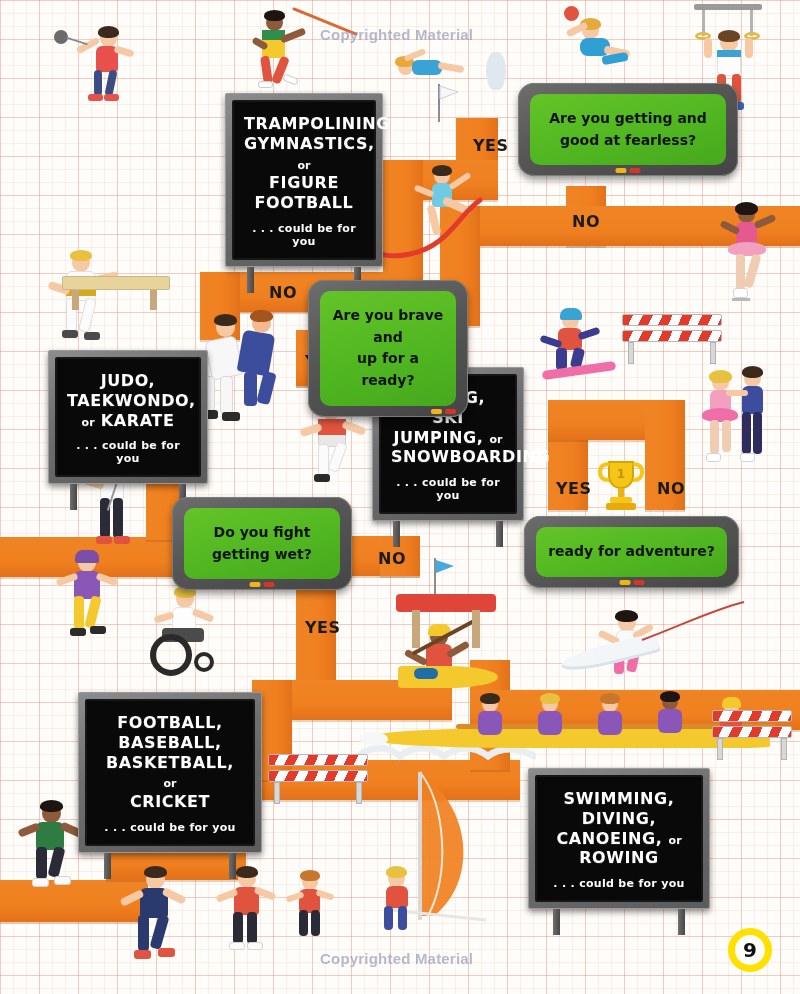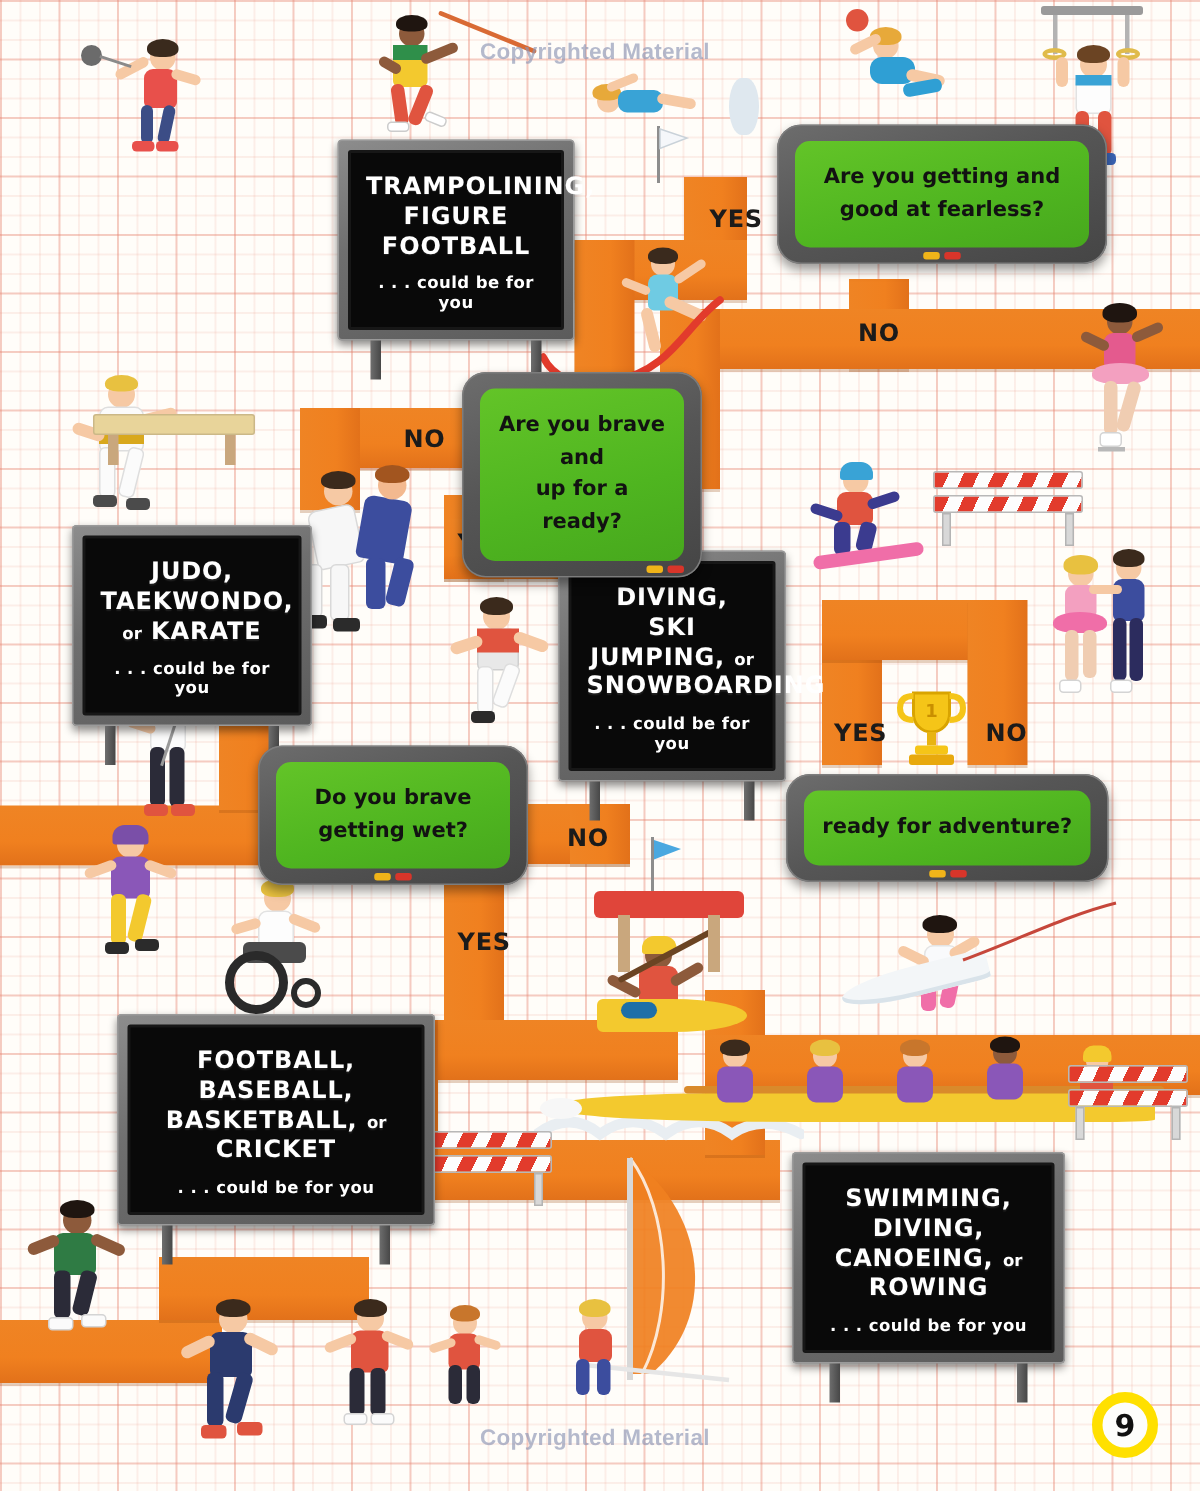--- a/index.html
+++ b/index.html
@@ -589,20 +589,21 @@
 
   <svg style="position:absolute; left:640px; top:600px; z-index:23;" width="110" height="50">
     <path d="M104 2 C72 10, 40 26, 2 40" stroke="#c6473b" stroke-width="2" fill="none"></path>
   </svg>
 
 
   <div class="sign" style="left:225px; top:93px; width:158px;">
     <div class="frame">
       <div class="board">
         <div class="line">TRAMPOLINING,</div>
+        <div class="line">GYMNASTICS, <span class="sm">or</span></div>
         <div class="line">FIGURE FOOTBALL</div>
         <div class="sub">. . . could be for you</div>
       </div>
     </div>
     <div class="legs"></div>
   </div>
 
   <div class="sign" style="left:48px; top:350px; width:160px;">
     <div class="frame">
       <div class="board">
@@ -620,21 +621,21 @@
       <div class="board">
         <div class="line">DIVING,</div>
         <div class="line">SKI JUMPING, <span class="sm">or</span></div>
         <div class="line">SNOWBOARDING</div>
         <div class="sub">. . . could be for you</div>
       </div>
     </div>
     <div class="legs"></div>
   </div>
 
-  <div class="sign" style="left:78px; top:676px; width:212px;">
+  <div class="sign" style="left:78px; top:692px; width:184px;">
     <div class="frame">
       <div class="board">
         <div class="line">FOOTBALL,</div>
         <div class="line">BASEBALL,</div>
         <div class="line">BASKETBALL, <span class="sm">or</span></div>
         <div class="line">CRICKET</div>
         <div class="sub">. . . could be for you</div>
       </div>
     </div>
     <div class="legs"></div>
@@ -659,21 +660,21 @@
         <div class="qline">Are you getting and</div>
         <div class="qline">good at fearless?</div>
       </div>
       <div class="tray">
         <div class="chalk"></div>
         <div class="chalk red"></div>
       </div>
     </div>
   </div>
 
-  <div class="qboard" style="left:308px; top:248px; width:160px;">
+  <div class="qboard" style="left:308px; top:280px; width:160px;">
     <div class="gframe">
       <div class="green">
         <div class="qline">Are you brave and</div>
         <div class="qline">up for a ready?</div>
       </div>
       <div class="tray" style="left:auto; right:12px; transform:none;">
         <div class="chalk"></div>
         <div class="chalk red"></div>
       </div>
     </div>
@@ -687,21 +688,21 @@
       <div class="tray">
         <div class="chalk"></div>
         <div class="chalk red"></div>
       </div>
     </div>
   </div>
 
   <div class="qboard" style="left:172px; top:497px; width:180px;">
     <div class="gframe">
       <div class="green">
-        <div class="qline">Do you brave</div>
+        <div class="qline">Do you fight</div>
         <div class="qline">getting wet?</div>
       </div>
       <div class="tray">
         <div class="chalk"></div>
         <div class="chalk red"></div>
       </div>
     </div>
   </div>
 
   <div class="watermark" id="wm-top">Copyrighted Material</div>

